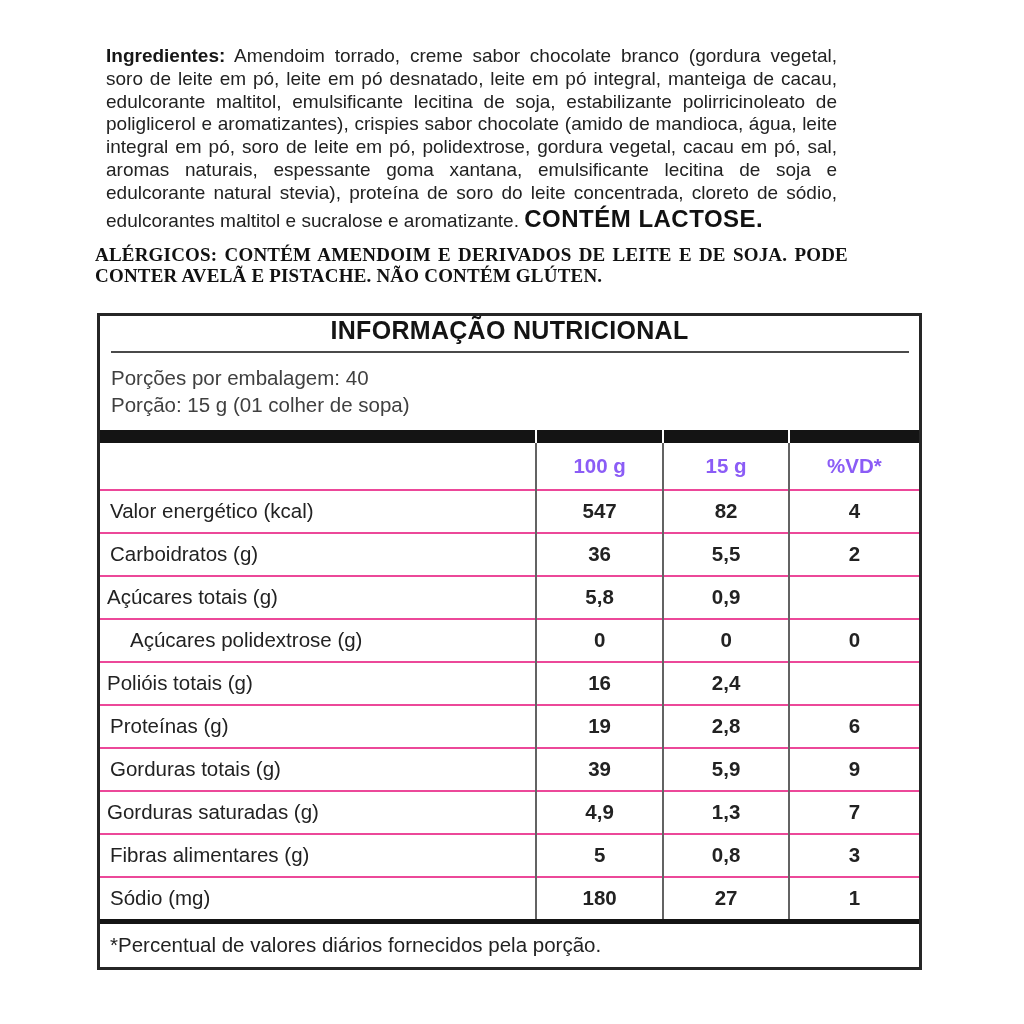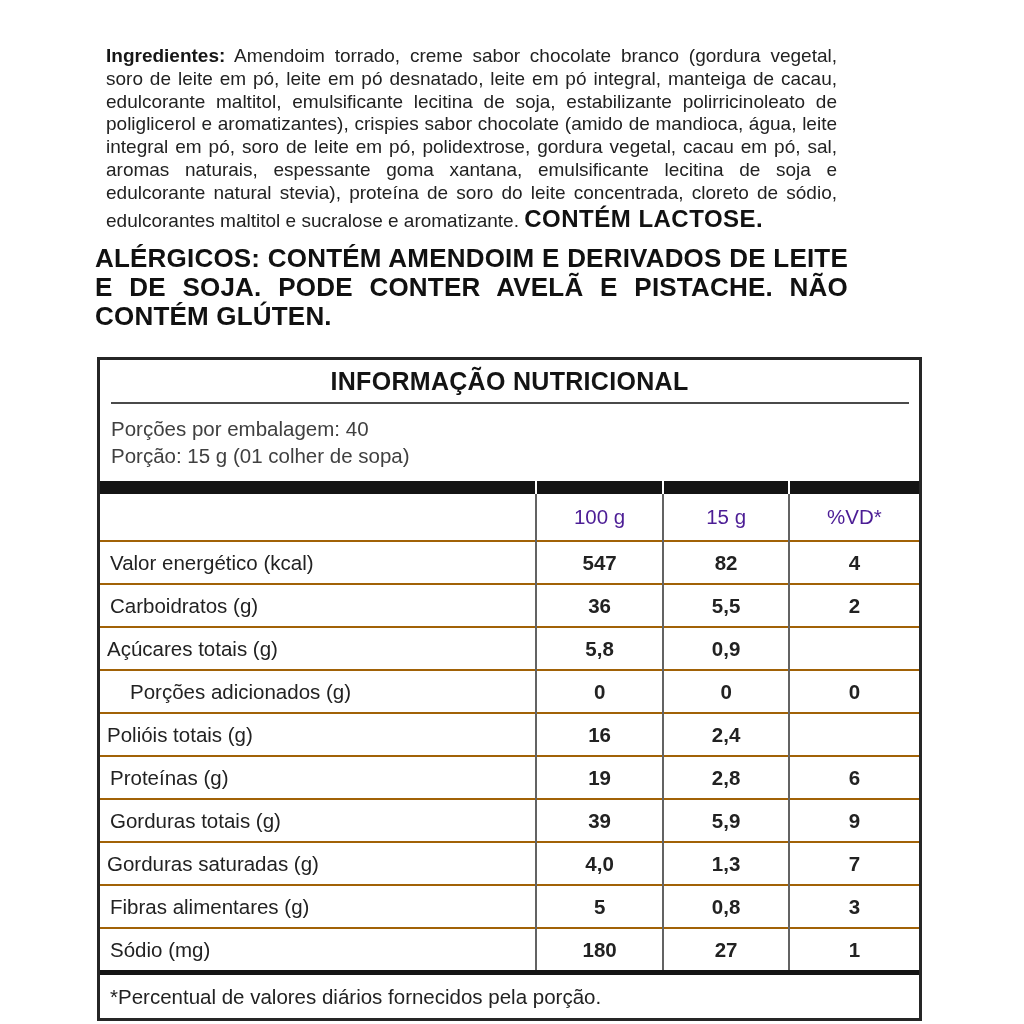--- a/index.html
+++ b/index.html
@@ -32,41 +32,41 @@
   .lactose {
     font-weight: bold;
     font-size: 24px;
     letter-spacing: 0.5px;
     color: #111;
     white-space: nowrap;
   }
   .allergens {
     margin: 7px 0 12px 0;
     font-weight: bold;
-    font-size: 26px;
+    font-size: 19px;
     line-height: 1.11;
     text-align: justify;
     letter-spacing: 0.2px;
     color: #111;
+    font-family: Liberation Serif, serif;
   }
   
   .nutri-box {
     margin-top: 26px;
     margin-left: 2px;
     width: 825px;
     box-sizing: border-box;
     border: 3px solid #262626;
     background: #fff;
   }
   .nutri-title {
     text-align: center;
     font-weight: bold;
     font-size: 25px;
     letter-spacing: 0.3px;
-    padding-top: 7px;
     color: #141414;
   }
   .title-rule {
     height: 2px;
     background: #4a4a4a;
     margin: 6px 10px 0 11px;
   }
   .servings {
     padding: 11px 10px 12px 11px;
     font-size: 20.5px;
@@ -85,31 +85,31 @@
   col.c-100g  { width: 15.6%; }
   col.c-15g   { width: 15.3%; }
   col.c-vd    { width: 15.9%; }
   tr.bar-row td {
     background: #141414;
     height: 13px;
     padding: 0;
   }
   tr.bar-row td + td { border-left: 2px solid #ffffff; }
   tr.head-row td {
-    font-weight: normal;
+    font-weight: bold;
     text-align: center;
     height: 44px;
     vertical-align: middle;
-    color: #4c1d95;
+    color: #8b5cf6;
   }
   tr.head-row td + td { border-left: 2px solid #636363; }
   tr.data-row td {
     height: 39px;
     vertical-align: middle;
-    border-top: 2px solid #a16207;
+    border-top: 2px solid #ec4899;
   }
   tr.data-row td + td {
     border-left: 2px solid #636363;
     text-align: center;
     font-weight: bold;
   }
   td.lbl { padding-left: 10px; text-align: left; }
   td.lbl.ind1 { padding-left: 7px; }
   td.lbl.ind2 { padding-left: 30px; }
   tr.foot-row td {
@@ -171,21 +171,21 @@
           <td>5,5</td>
           <td>2</td>
         </tr>
         <tr class="data-row">
           <td class="lbl ind1">Açúcares totais (g)</td>
           <td>5,8</td>
           <td>0,9</td>
           <td></td>
         </tr>
         <tr class="data-row">
-          <td class="lbl ind2">Porções adicionados (g)</td>
+          <td class="lbl ind2">Açúcares polidextrose (g)</td>
           <td>0</td>
           <td>0</td>
           <td>0</td>
         </tr>
         <tr class="data-row">
           <td class="lbl ind1">Polióis totais (g)</td>
           <td>16</td>
           <td>2,4</td>
           <td></td>
         </tr>
@@ -196,21 +196,21 @@
           <td>6</td>
         </tr>
         <tr class="data-row">
           <td class="lbl">Gorduras totais (g)</td>
           <td>39</td>
           <td>5,9</td>
           <td>9</td>
         </tr>
         <tr class="data-row">
           <td class="lbl ind1">Gorduras saturadas (g)</td>
-          <td>4,0</td>
+          <td>4,9</td>
           <td>1,3</td>
           <td>7</td>
         </tr>
         <tr class="data-row">
           <td class="lbl">Fibras alimentares (g)</td>
           <td>5</td>
           <td>0,8</td>
           <td>3</td>
         </tr>
         <tr class="data-row">

